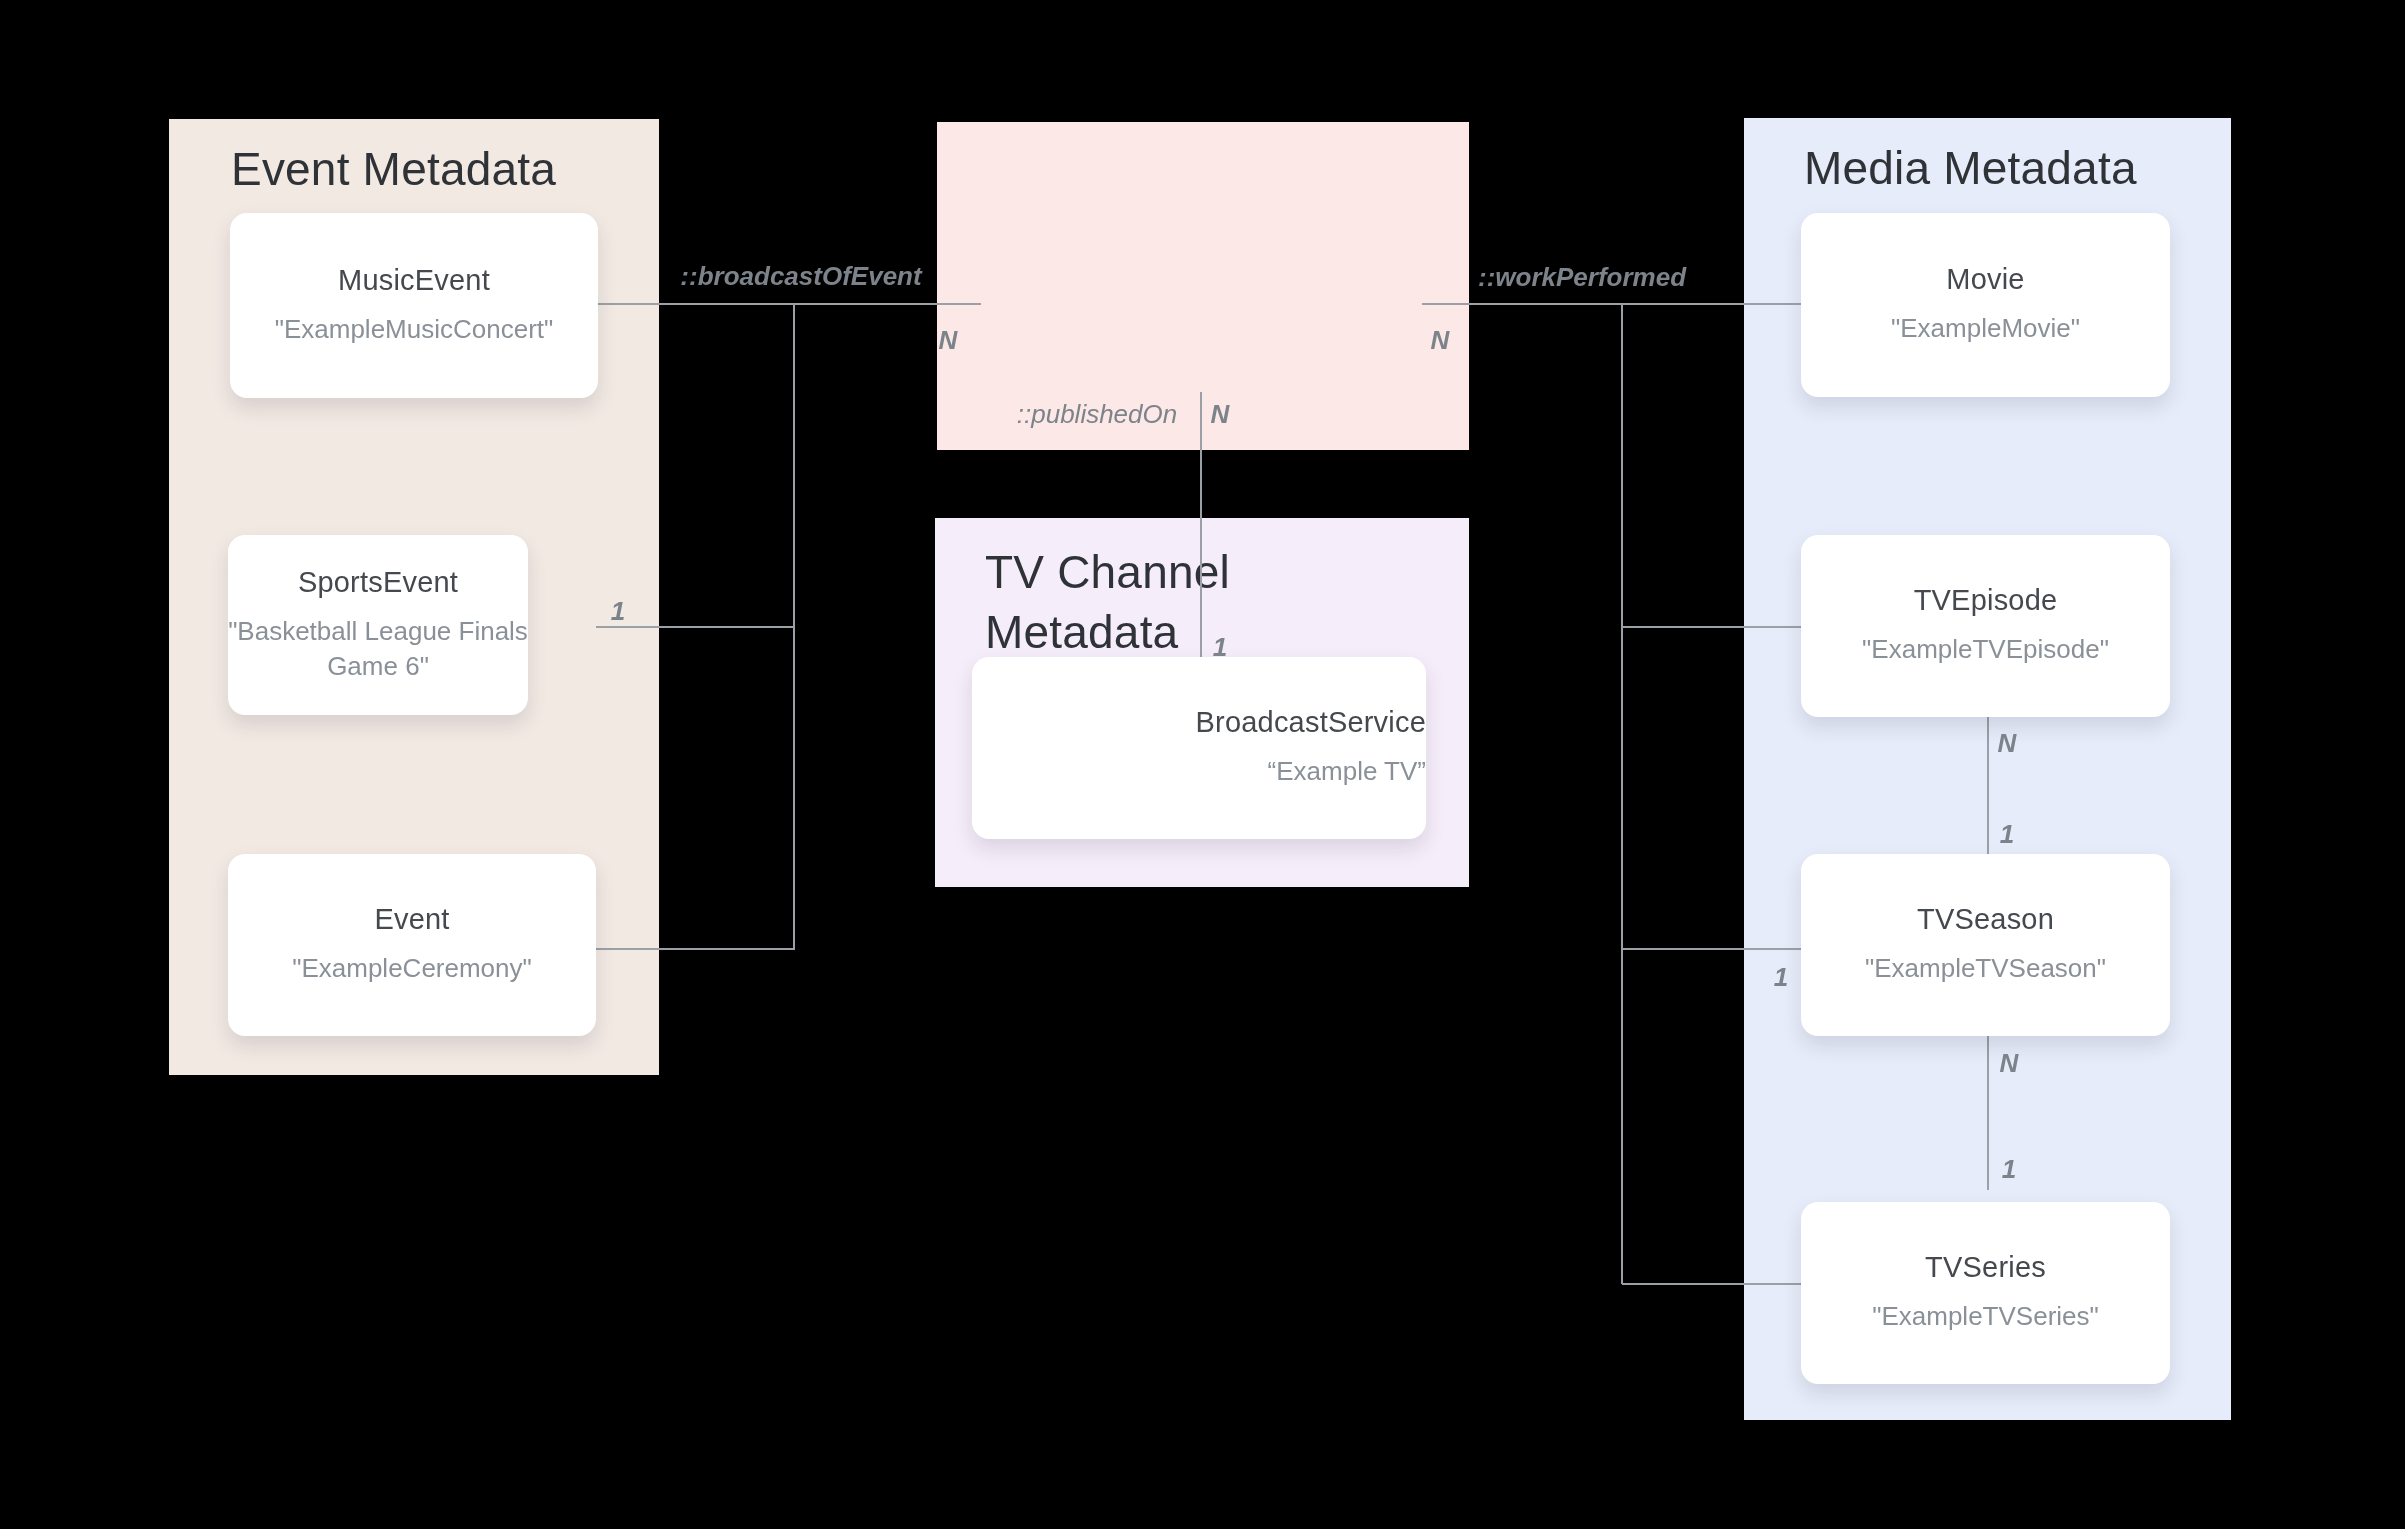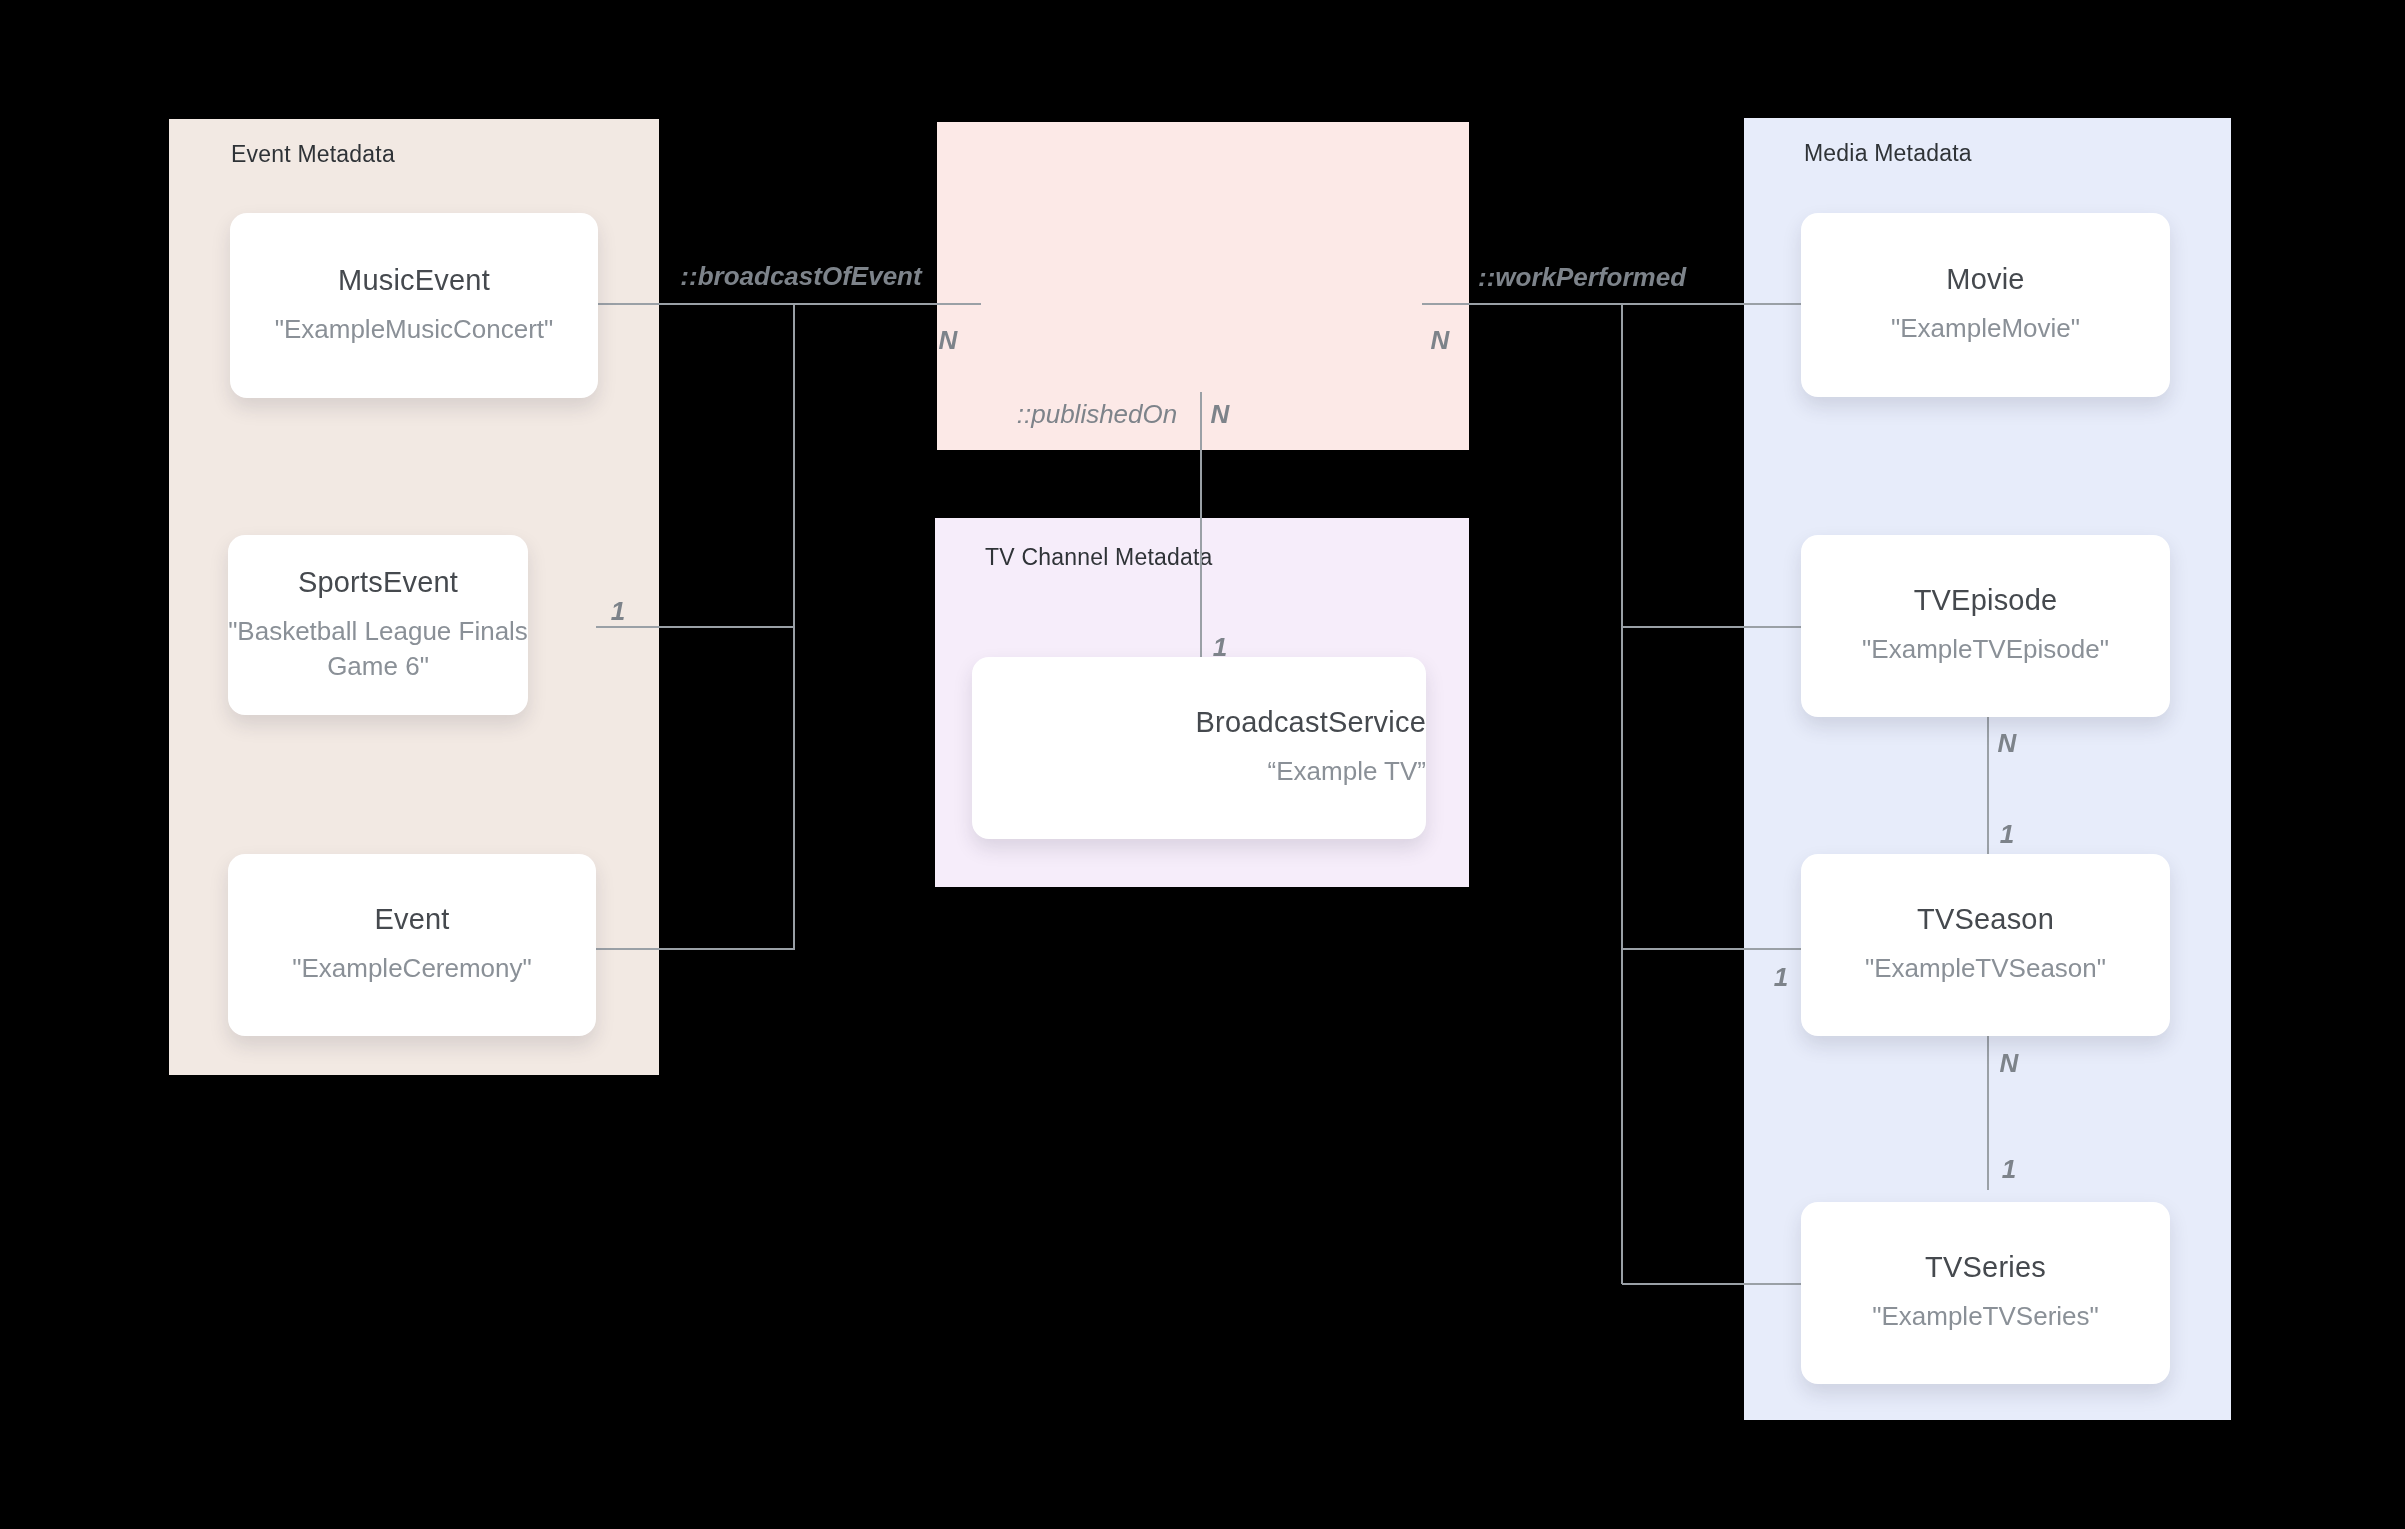--- a/index.html
+++ b/index.html
@@ -2,21 +2,21 @@
 <html><head>
 <meta charset="utf-8">
 <style>
   html,body{margin:0;padding:0;background:#000;}
   .stage{
     position:relative;width:2405px;height:1529px;background:#000;overflow:hidden;
     font-family:"Liberation Sans","DejaVu Sans",sans-serif;
   }
   .panel{position:absolute;}
   .panel-title{
-    position:absolute;font-size:23px;font-weight:400;color:#2f3337;letter-spacing:0.2px;line-height:1.3;
+    position:absolute;font-size:46px;font-weight:400;color:#2f3337;letter-spacing:0.2px;line-height:1.3;
   }
   #panel-event{left:169px;top:119px;width:490px;height:956px;background:#f2e9e3;}
   #panel-event .panel-title{left:62px;top:21px;}
   #panel-broadcast{left:937px;top:122px;width:532px;height:328px;background:#fcE9e7;background:#fce9e7;}
   #panel-tv{left:935px;top:518px;width:534px;height:369px;background:#f6edfa;}
   #panel-tv .panel-title{left:50px;top:25px;width:268px;}
   #panel-media{left:1744px;top:118px;width:487px;height:1302px;background:#e7ecfa;}
   #panel-media .panel-title{left:60px;top:21px;}
 
   .node{

